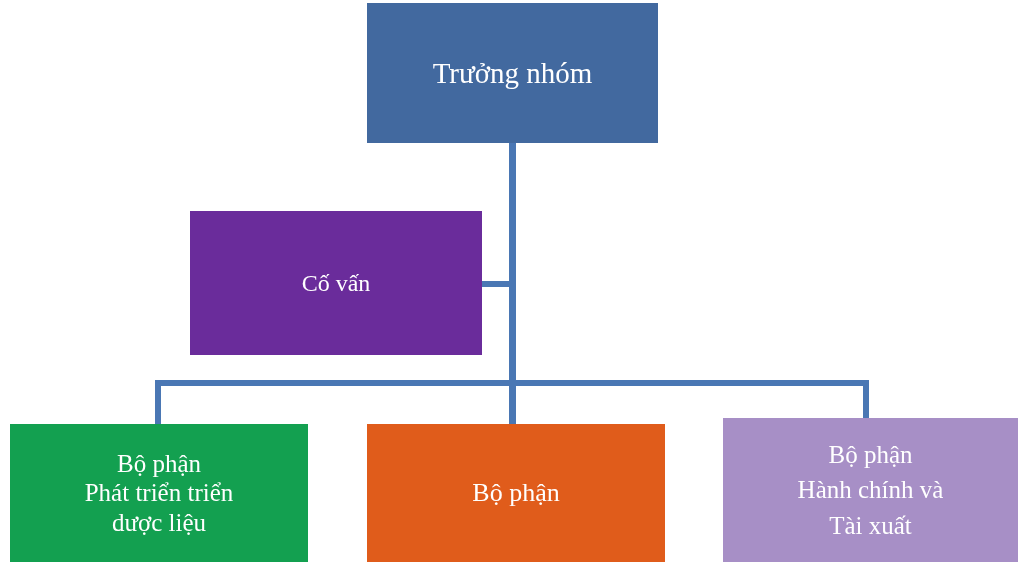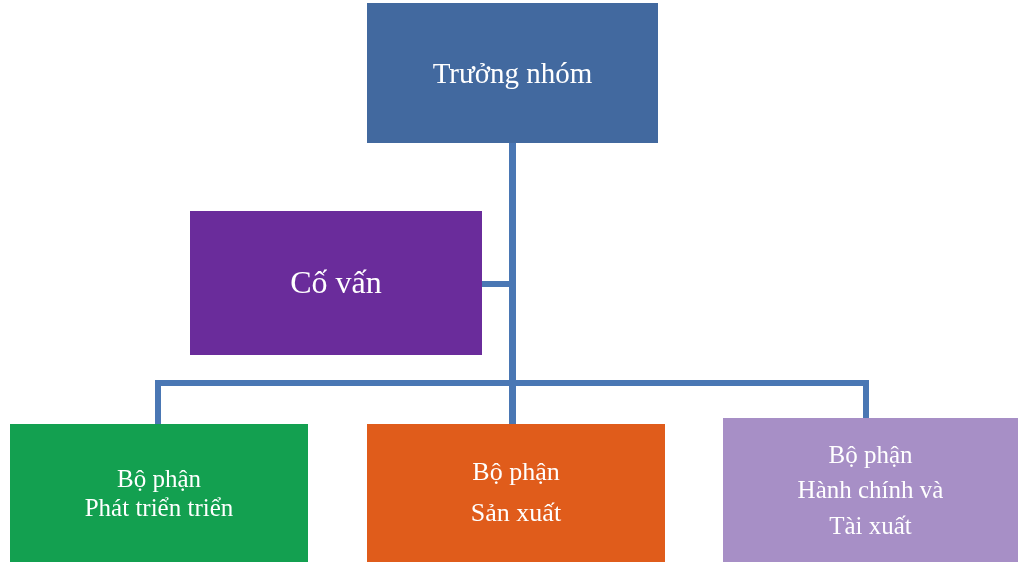--- a/index.html
+++ b/index.html
@@ -84,21 +84,21 @@
     height: 140px;
     background: #42699F;
     font-size: 29px;
   }
   .node-advisor {
     left: 190px;
     top: 211px;
     width: 292px;
     height: 144px;
     background: #6A2C9B;
-    font-size: 32px;
+    font-size: 24px;
   }
   .node-green {
     left: 10px;
     top: 424px;
     width: 298px;
     height: 138px;
     background: #13A050;
     font-size: 25px;
   }
   .node-orange {
@@ -135,25 +135,25 @@
     <span class="line">Trưởng nhóm</span>
   </div>
 
   <div class="node node-advisor">
     <span class="line">Cố vấn</span>
   </div>
 
   <div class="node node-green">
     <span class="line">Bộ phận</span>
     <span class="line">Phát triển triển</span>
+    <span class="line">dược liệu</span>
   </div>
 
   <div class="node node-orange">
     <span class="line">Bộ phận</span>
-    <span class="line">Sản xuất</span>
   </div>
 
   <div class="node node-lavender">
     <span class="line">Bộ phận</span>
     <span class="line">Hành chính và</span>
     <span class="line">Tài xuất</span>
   </div>
 
 </div>
 

